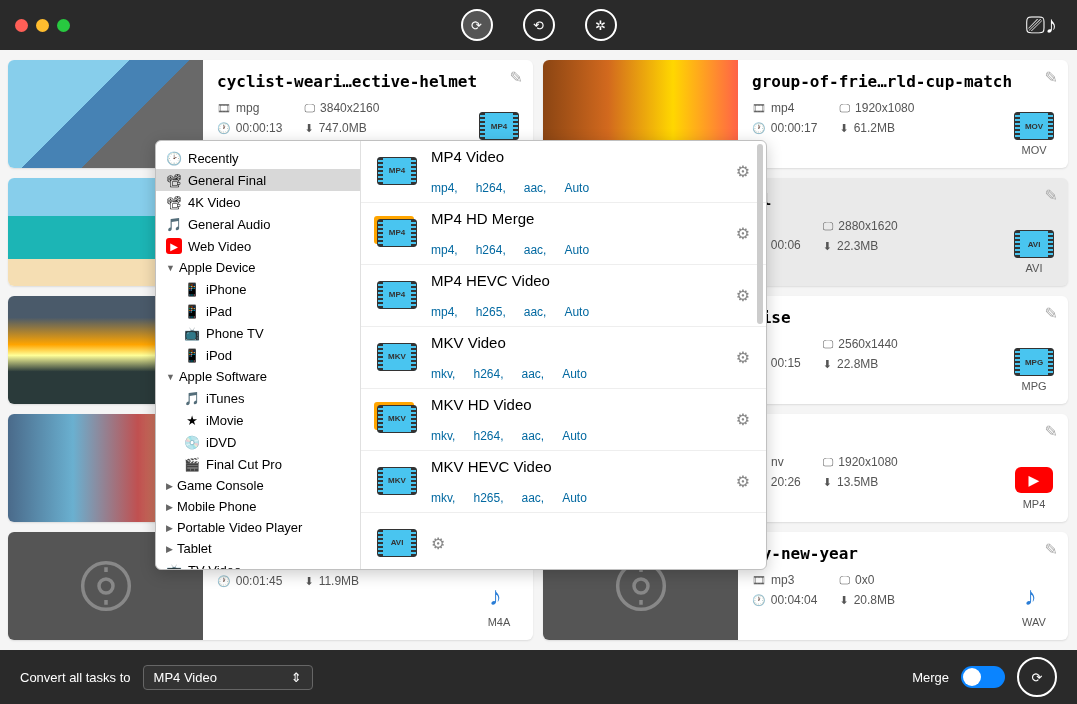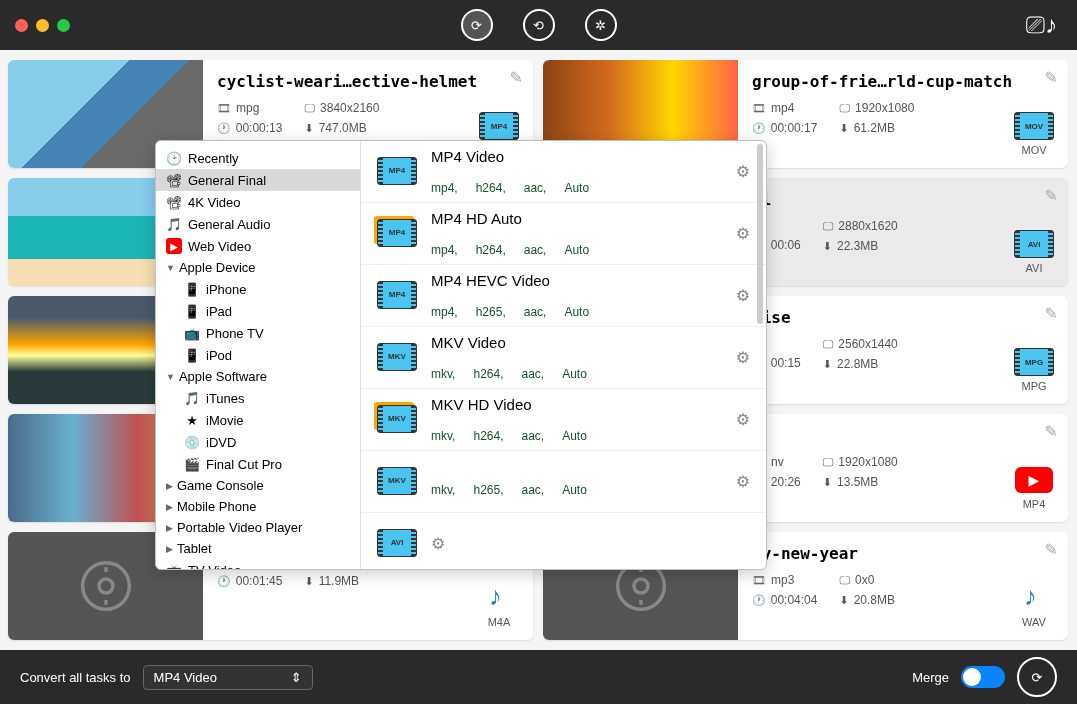--- a/index.html
+++ b/index.html
@@ -36,21 +36,21 @@
 .srow.sel{background:#d8d8d8}
 .srow.exp::before{content:'▼';font-size:9px;color:#666;margin-right:-2px}
 .srow.col::before{content:'▶';font-size:9px;color:#666;margin-right:-2px}
 .sico{width:16px;height:16px;flex-shrink:0;display:flex;align-items:center;justify-content:center;font-size:13px}
 .sub{padding-left:28px}
 .fpanel{flex:1;overflow-y:auto;position:relative}
 .frow{height:62px;border-bottom:1px solid #eee;display:flex;align-items:center;padding:0 16px;cursor:pointer}
 .fico{width:40px;height:30px;margin-right:14px;flex-shrink:0}
 .ftxt{flex:1}
 .fname{font-size:15px;font-weight:500}
-.fdet{font-size:12px;color:#14532d;margin-top:16px}
+.fdet{font-size:12px;color:#0369a1;margin-top:16px}
 .fdet span{margin-right:18px}
 .gear{color:#888;font-size:16px}
 .scroll{position:absolute;right:3px;top:3px;width:6px;height:180px;background:#ccc;border-radius:3px}
 .footer{height:54px;background:#2a2a2a;display:flex;align-items:center;padding:0 20px;color:#fff;gap:12px}
 .sel-box{background:#333;border:1px solid #666;border-radius:4px;padding:4px 10px;width:170px;display:flex;justify-content:space-between;align-items:center;font-size:13px}
 .spacer{flex:1}
 .toggle{width:44px;height:22px;background:#0a84ff;border-radius:11px;position:relative}
 .toggle::after{content:'';position:absolute;left:2px;top:2px;width:18px;height:18px;background:#fff;border-radius:50%}
 .runbtn{width:40px;height:40px;border:2.5px solid #fff;border-radius:50%;display:flex;align-items:center;justify-content:center}
 .miniico{font-size:11px}
@@ -506,21 +506,21 @@
           <div class="fname">MP4 Video</div>
           <div class="fdet"><span>mp4,</span><span>h264,</span><span>aac,</span><span>Auto</span></div>
         </div>
         <div class="gear">⚙</div>
       </div>
       <div class="frow">
         <div class="fico">
           <div class="vico" style="box-shadow:-3px -3px 0 #ffa500;">MP4</div>
         </div>
         <div class="ftxt">
-          <div class="fname">MP4 HD Auto</div>
+          <div class="fname">MP4 HD Merge</div>
           <div class="fdet"><span>mp4,</span><span>h264,</span><span>aac,</span><span>Auto</span></div>
         </div>
         <div class="gear">⚙</div>
       </div>
       <div class="frow">
         <div class="fico">
           <div class="vico" style="">MP4</div>
         </div>
         <div class="ftxt">
           <div class="fname">MP4 HEVC Video</div>
@@ -546,20 +546,21 @@
           <div class="fname">MKV HD Video</div>
           <div class="fdet"><span>mkv,</span><span>h264,</span><span>aac,</span><span>Auto</span></div>
         </div>
         <div class="gear">⚙</div>
       </div>
       <div class="frow">
         <div class="fico">
           <div class="vico" style="">MKV</div>
         </div>
         <div class="ftxt">
+          <div class="fname">MKV HEVC Video</div>
           <div class="fdet"><span>mkv,</span><span>h265,</span><span>aac,</span><span>Auto</span></div>
         </div>
         <div class="gear">⚙</div>
       </div>
       <div class="frow">
         <div class="fico">
           <div class="vico" style="">AVI</div>
         </div>
         <div class="gear">⚙</div>
       </div>

